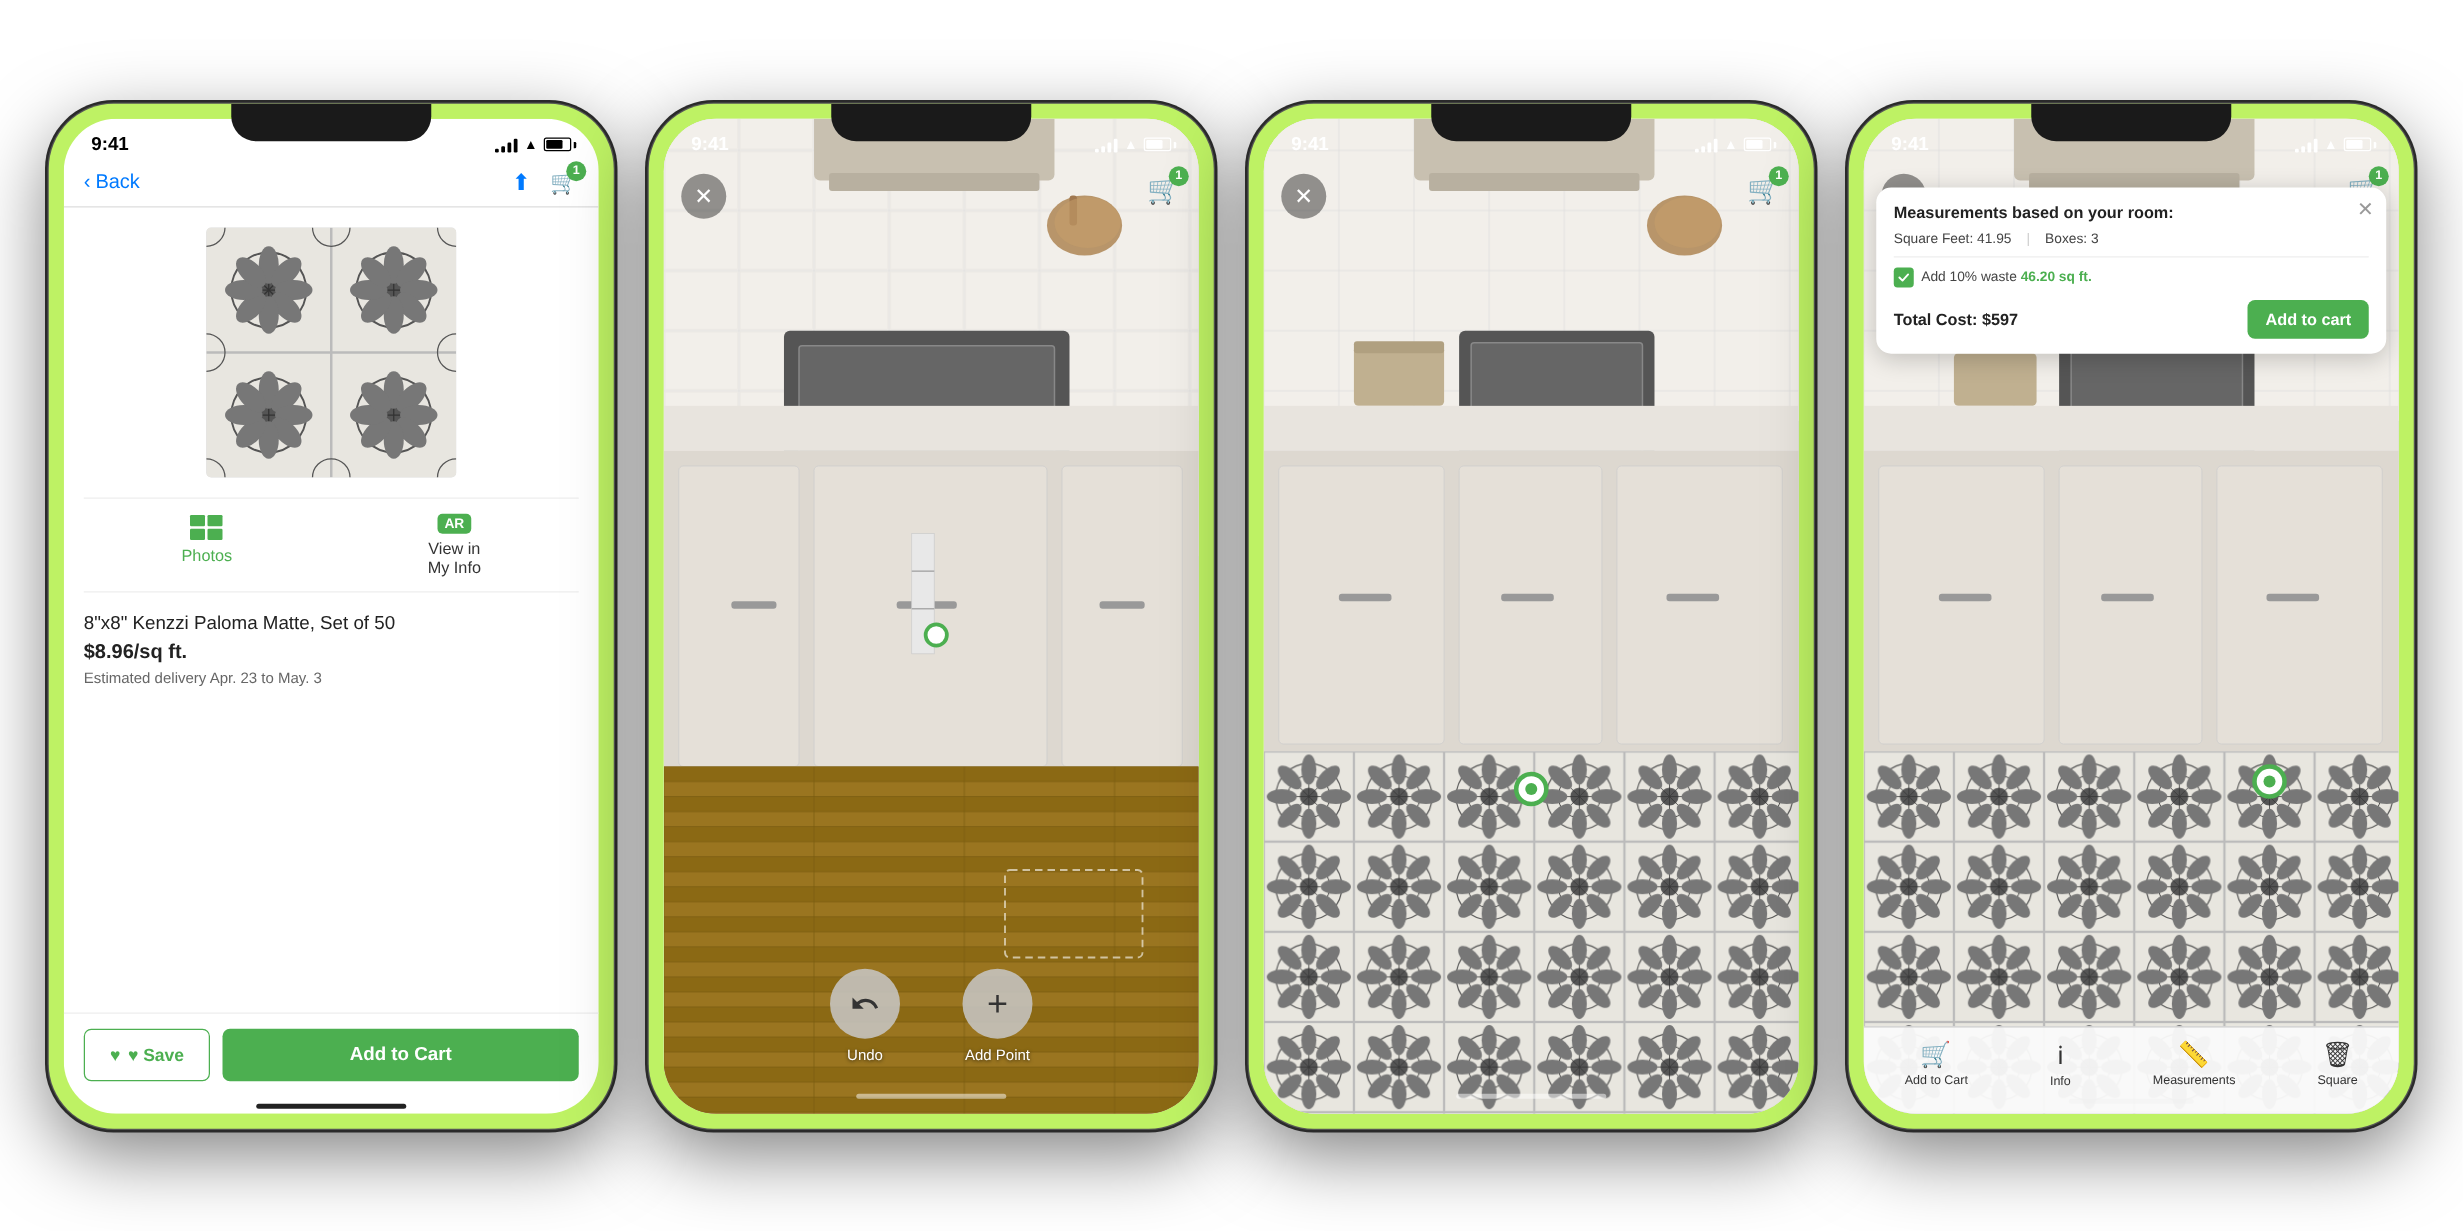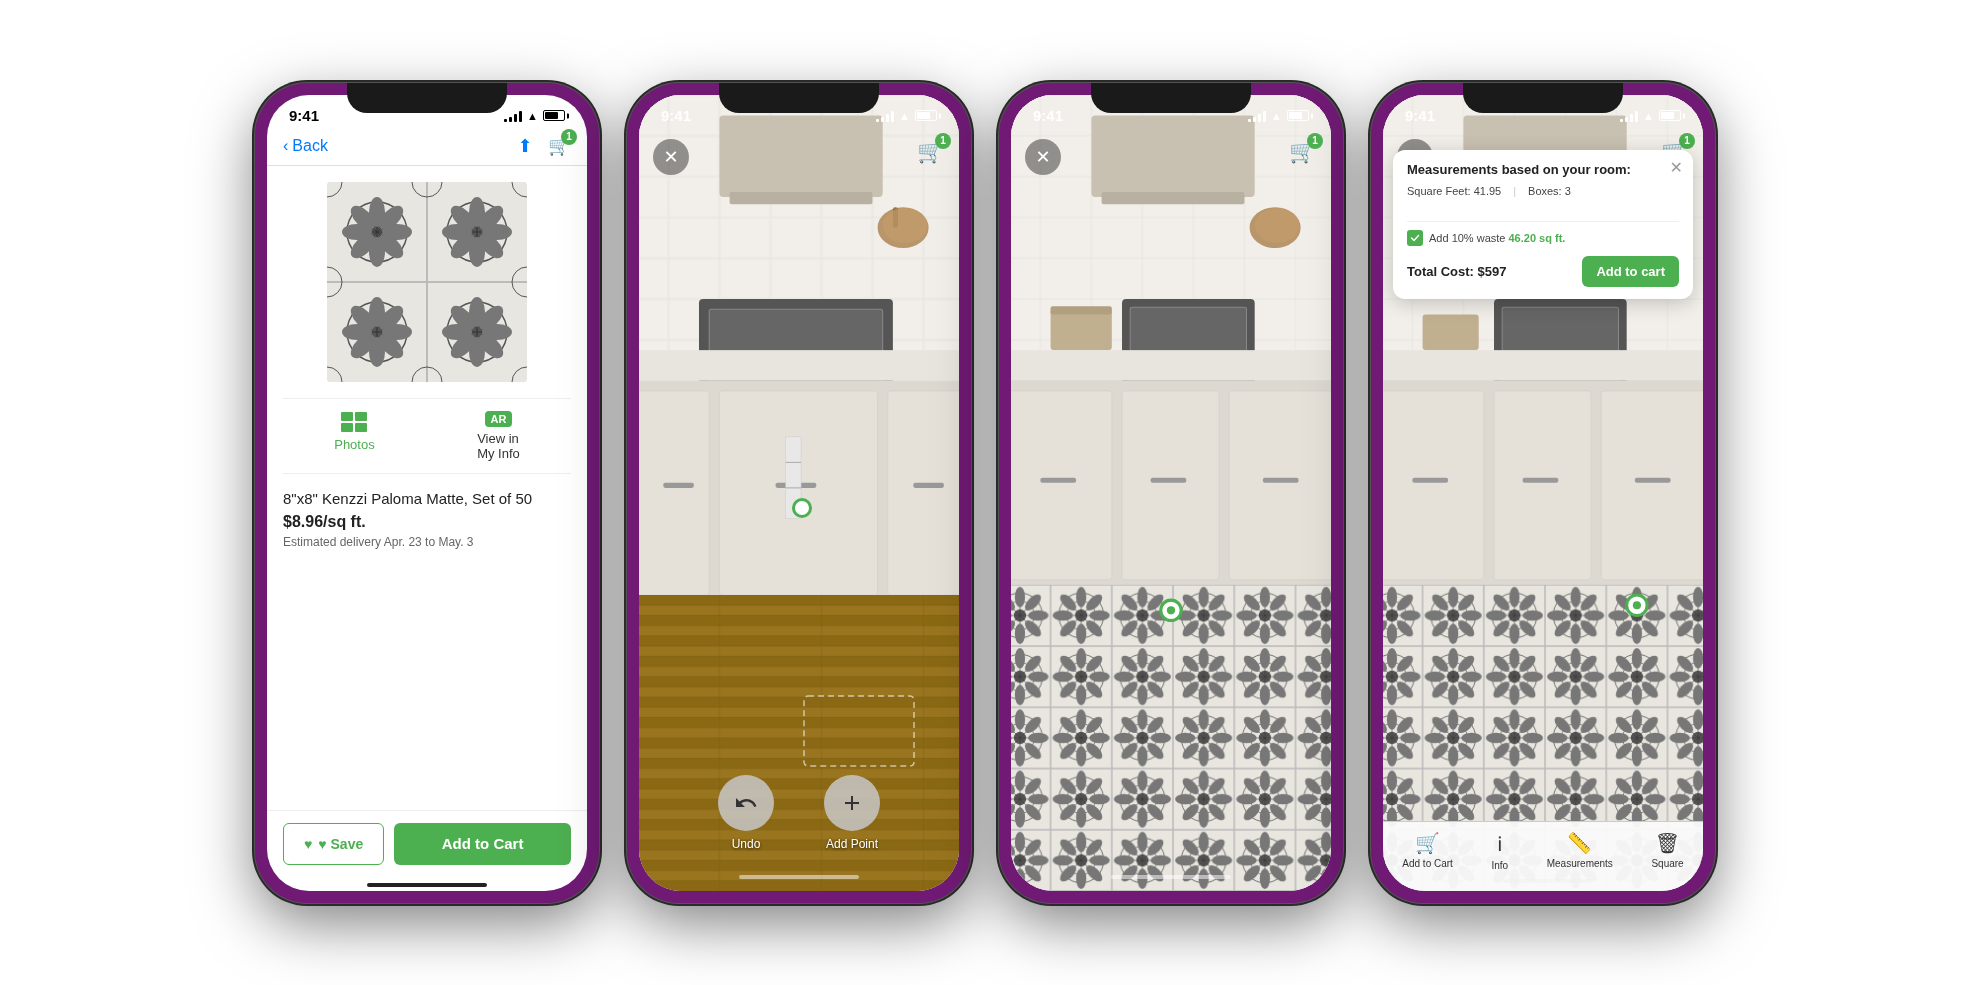--- a/index.html
+++ b/index.html
@@ -17,23 +17,23 @@
     .phones-container {
       display: flex;
       gap: 28px;
       align-items: center;
       justify-content: center;
       padding: 20px;
     }
 
     
     .phone-frame {
-      width: 344px;
+      width: 452px;
       height: 820px;
-      background: #701a75;
+      background: #bef264;
       border-radius: 52px;
       position: relative;
       box-shadow:
         0 0 0 1px #555,
         0 0 0 3px #2a2a2a,
         0 20px 60px rgba(0,0,0,0.5);
       overflow: hidden;
     }
 
     .phone-frame::before {
@@ -251,20 +251,21 @@
       color: white;
       border-radius: 4px;
       padding: 2px 6px;
       font-size: 11px;
       font-weight: 700;
     }
 
     .view-my-room-text {
       font-size: 13px;
       color: #333;
+      text-align: center;
     }
 
     .product-title {
       font-size: 15px;
       font-weight: 500;
       color: #222;
       margin-bottom: 6px;
     }
 
     .product-price {
@@ -462,21 +463,21 @@
       margin-bottom: 8px;
       padding-right: 20px;
     }
 
     .popup-divider {
       display: flex;
       gap: 12px;
       font-size: 11px;
       color: #444;
       margin-bottom: 8px;
-      padding-bottom: 24px;
+      padding-bottom: 8px;
       border-bottom: 0.5px solid #eee;
     }
 
     .popup-sep {
       color: #ccc;
     }
 
     .popup-waste-row {
       display: flex;
       align-items: center;

